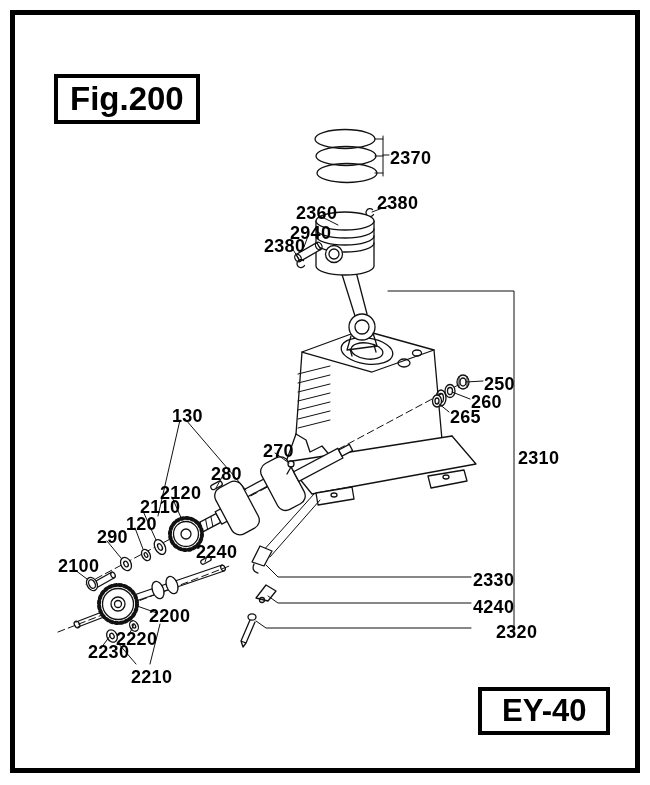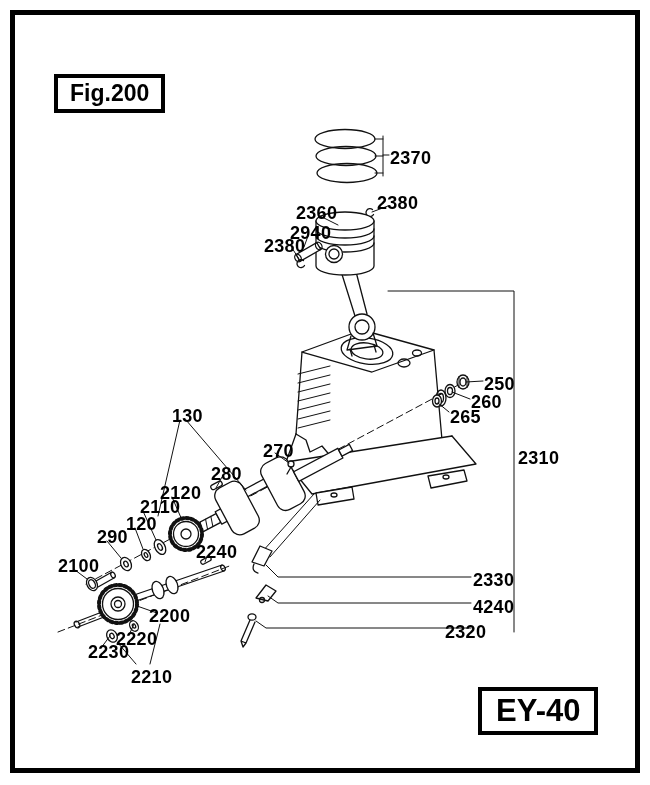--- a/index.html
+++ b/index.html
@@ -1,21 +1,21 @@
 <!DOCTYPE html>
 <html><head>
 <meta charset="utf-8">
 <style>
   html,body{margin:0;padding:0;background:#fff;}
   body{width:650px;height:785px;position:relative;font-family:"Liberation Sans",sans-serif;overflow:hidden;}
   .frame{position:absolute;left:10px;top:10px;right:10px;bottom:12px;border:5px solid #000;background:#fff;}
   .diagram-svg{position:absolute;left:0;top:0;width:650px;height:785px;}
   .pl{position:absolute;font-weight:bold;font-size:18px;color:#000;white-space:nowrap;letter-spacing:.3px;}
-  .figbox{position:absolute;left:54px;top:74px;border:4px solid #000;padding:2px 12px;font-size:23px;font-weight:bold;color:#000;background:#fff;}
-  .modelbox{position:absolute;left:478px;top:687px;border:4px solid #000;padding:2px 14px;font-size:31px;font-weight:bold;color:#000;background:#fff;}
+  .figbox{position:absolute;left:54px;top:74px;border:4px solid #000;padding:2px 12px;font-size:33px;font-weight:bold;color:#000;background:#fff;}
+  .modelbox{position:absolute;left:478px;top:687px;border:4px solid #000;padding:2px 20px;font-size:31px;font-weight:bold;color:#000;background:#fff;}
 </style>
 </head>
 <body>
 
 <div class="frame"></div>
 
 <svg class="diagram-svg" viewBox="0 0 650 785" fill="none" stroke="#111" stroke-width="1.3" stroke-linecap="round" stroke-linejoin="round">
 
   <g stroke-width="1" stroke-dasharray="7 4">
     <path d="M 86,584 L 462,383"></path>
@@ -218,21 +218,21 @@
 <div class="pl" style="left:126px;top:514px">120</div>
 <div class="pl" style="left:97px;top:527px">290</div>
 <div class="pl" style="left:58px;top:556px">2100</div>
 <div class="pl" style="left:196px;top:542px">2240</div>
 <div class="pl" style="left:149px;top:606px">2200</div>
 <div class="pl" style="left:116px;top:629px">2220</div>
 <div class="pl" style="left:88px;top:642px">2230</div>
 <div class="pl" style="left:131px;top:667px">2210</div>
 <div class="pl" style="left:473px;top:570px">2330</div>
 <div class="pl" style="left:473px;top:597px">4240</div>
-<div class="pl" style="left:445px;top:622px">2320</div>
+<div class="pl" style="left:496px;top:622px">2320</div>
 
 <div class="figbox">
   <span>Fig.200</span>
 </div>
 
 <div class="modelbox">
   <span>EY-40</span>
 </div>
 
 </body></html>

